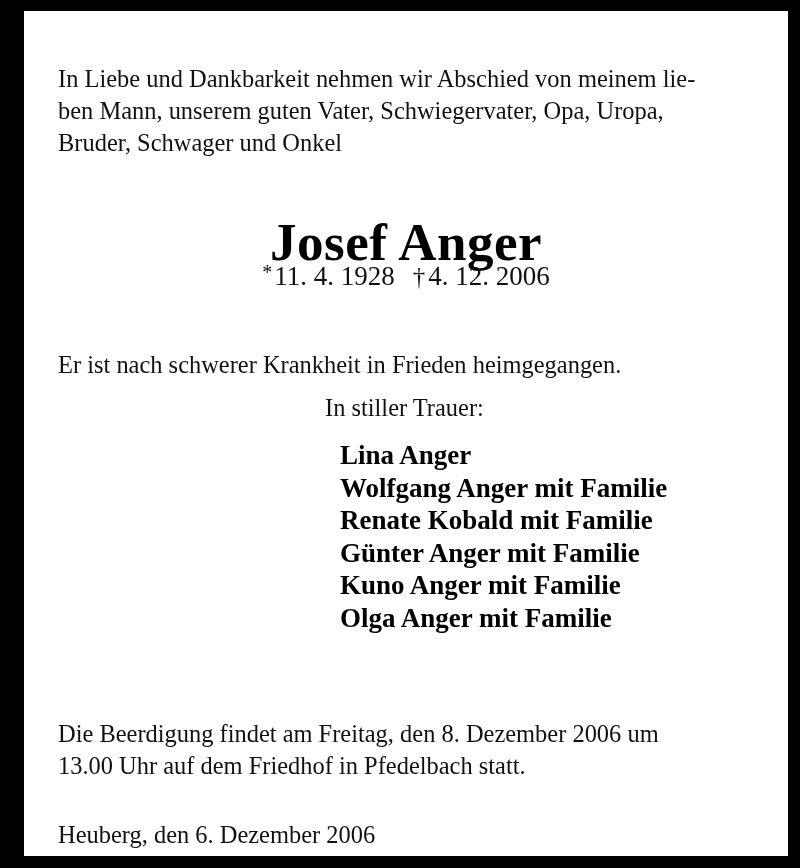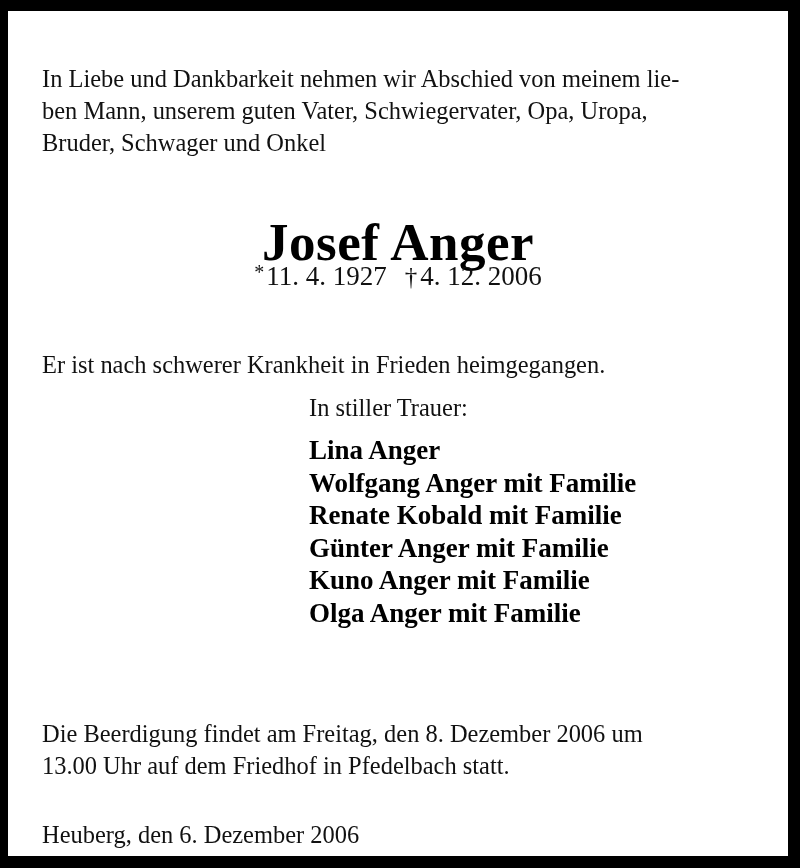--- a/index.html
+++ b/index.html
@@ -14,21 +14,21 @@
     font-family: "Liberation Serif", "DejaVu Serif", serif;
     color: #000000;
   }
 
   
   #obituary-card {
     box-sizing: border-box;
     width: 800px;
     height: 868px;
     background: #000000;
-    padding: 11px 12px 12px 8px;
+    padding: 11px 12px 12px 24px;
   }
   #obituary-inner {
     box-sizing: border-box;
     width: 100%;
     height: 100%;
     background: #ffffff;
     position: relative;
   }
 
   
@@ -108,21 +108,21 @@
     font-family: "Liberation Serif", "DejaVu Serif", serif;
     font-size: 26px;
     line-height: 32px;
     color: #111111;
     transform: scaleX(0.94);
     transform-origin: left top;
     margin-bottom: 10px;
   }
   #mourners-list {
     list-style: none;
-    margin: 0;
+    margin: 15px;
     padding: 0;
   }
   #mourners-list li {
     font-family: "Liberation Serif", "DejaVu Serif", serif;
     font-weight: bold;
     font-size: 27px;
     line-height: 32.6px;
     color: #000000;
     white-space: nowrap;
   }
@@ -149,21 +149,21 @@
 <div id="obituary-card">
   <div id="obituary-inner">
 
     <p id="intro-paragraph" class="body-text">In Liebe und Dankbarkeit nehmen wir Abschied von meinem lie-
 ben Mann, unserem guten Vater, Schwiegervater, Opa, Uropa,
 Bruder, Schwager und Onkel</p>
 
     <h1 id="deceased-name">Josef Anger</h1>
 
     <div id="life-dates">
-      <span class="birth-symbol">*</span><span>11. 4. 1927</span><span class="date-gap"></span><span class="death-symbol">†</span><span>4. 12. 2006</span>
+      <span class="birth-symbol">*</span><span>11. 4. 1928</span><span class="date-gap"></span><span class="death-symbol">†</span><span>4. 12. 2006</span>
     </div>
 
     <p id="passing-sentence" class="body-text">Er ist nach schwerer Krankheit in Frieden heimgegangen.</p>
 
     <div id="mourners-block">
       <div id="mourning-label">In stiller Trauer:</div>
       <ul id="mourners-list">
         <li>Lina Anger</li>
         <li>Wolfgang Anger mit Familie</li>
         <li>Renate Kobald mit Familie</li>

